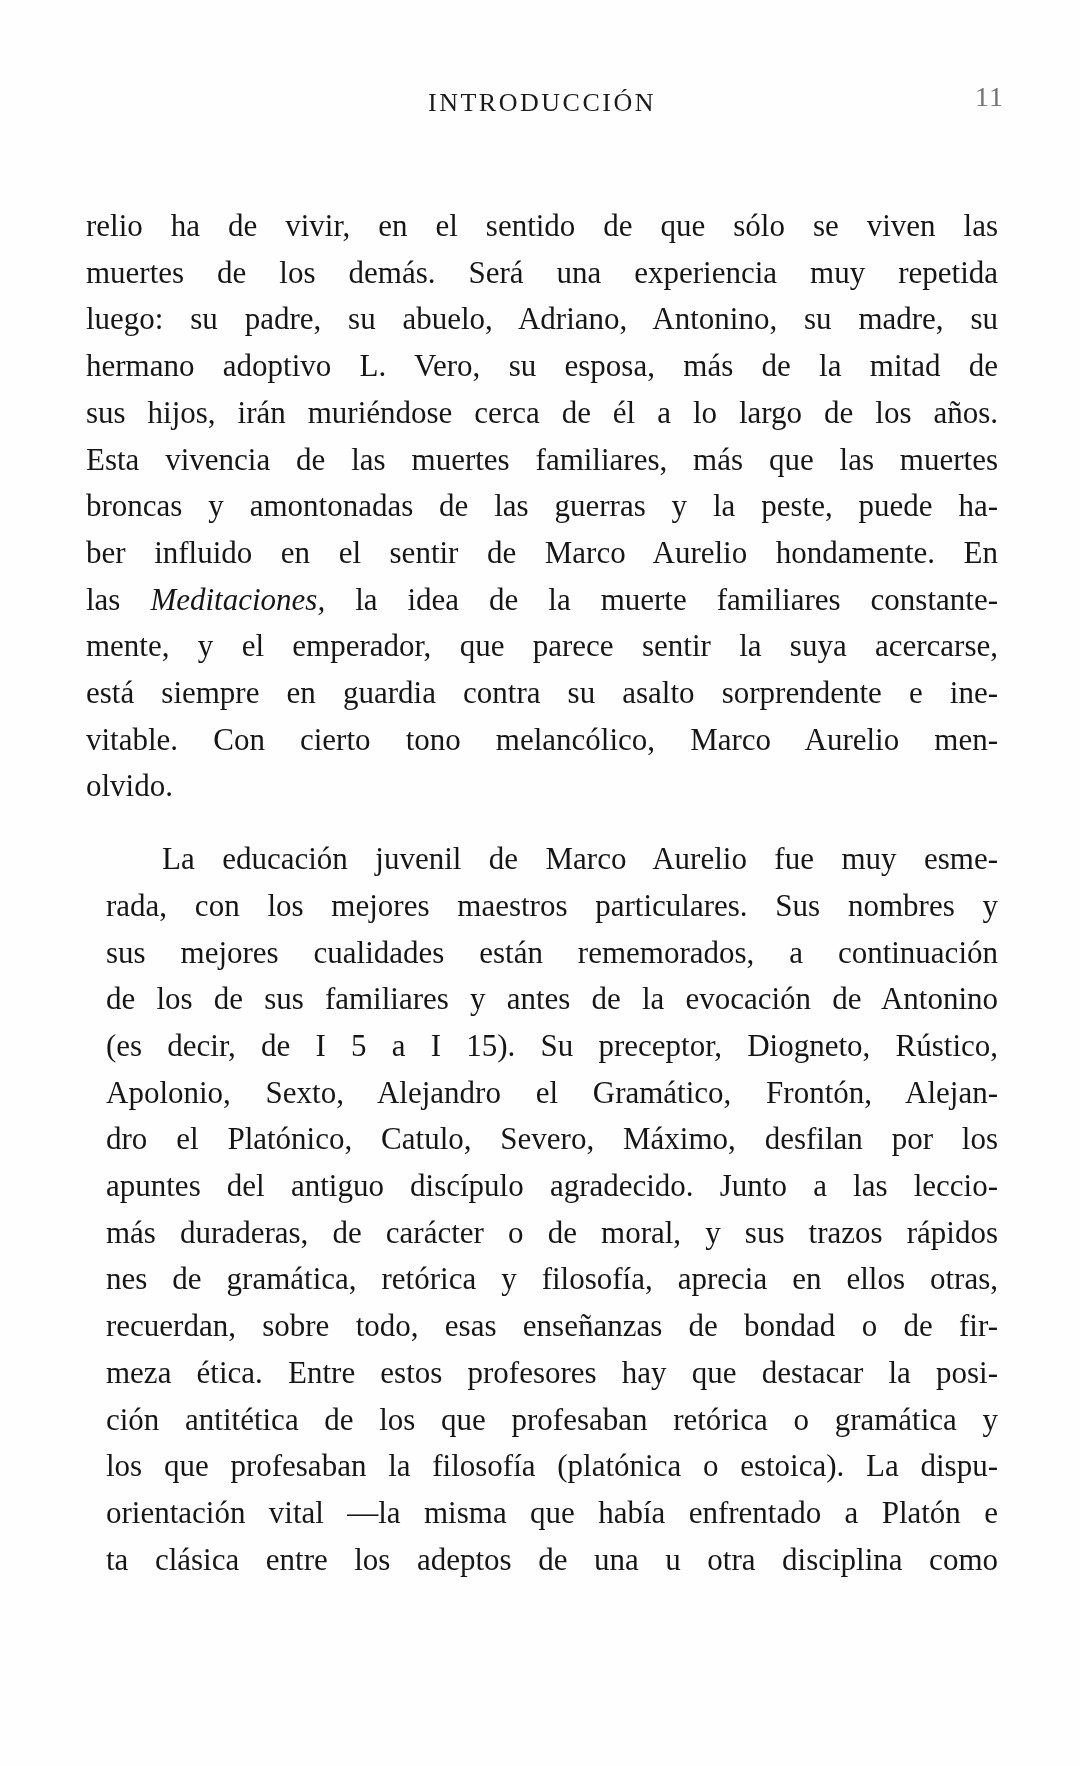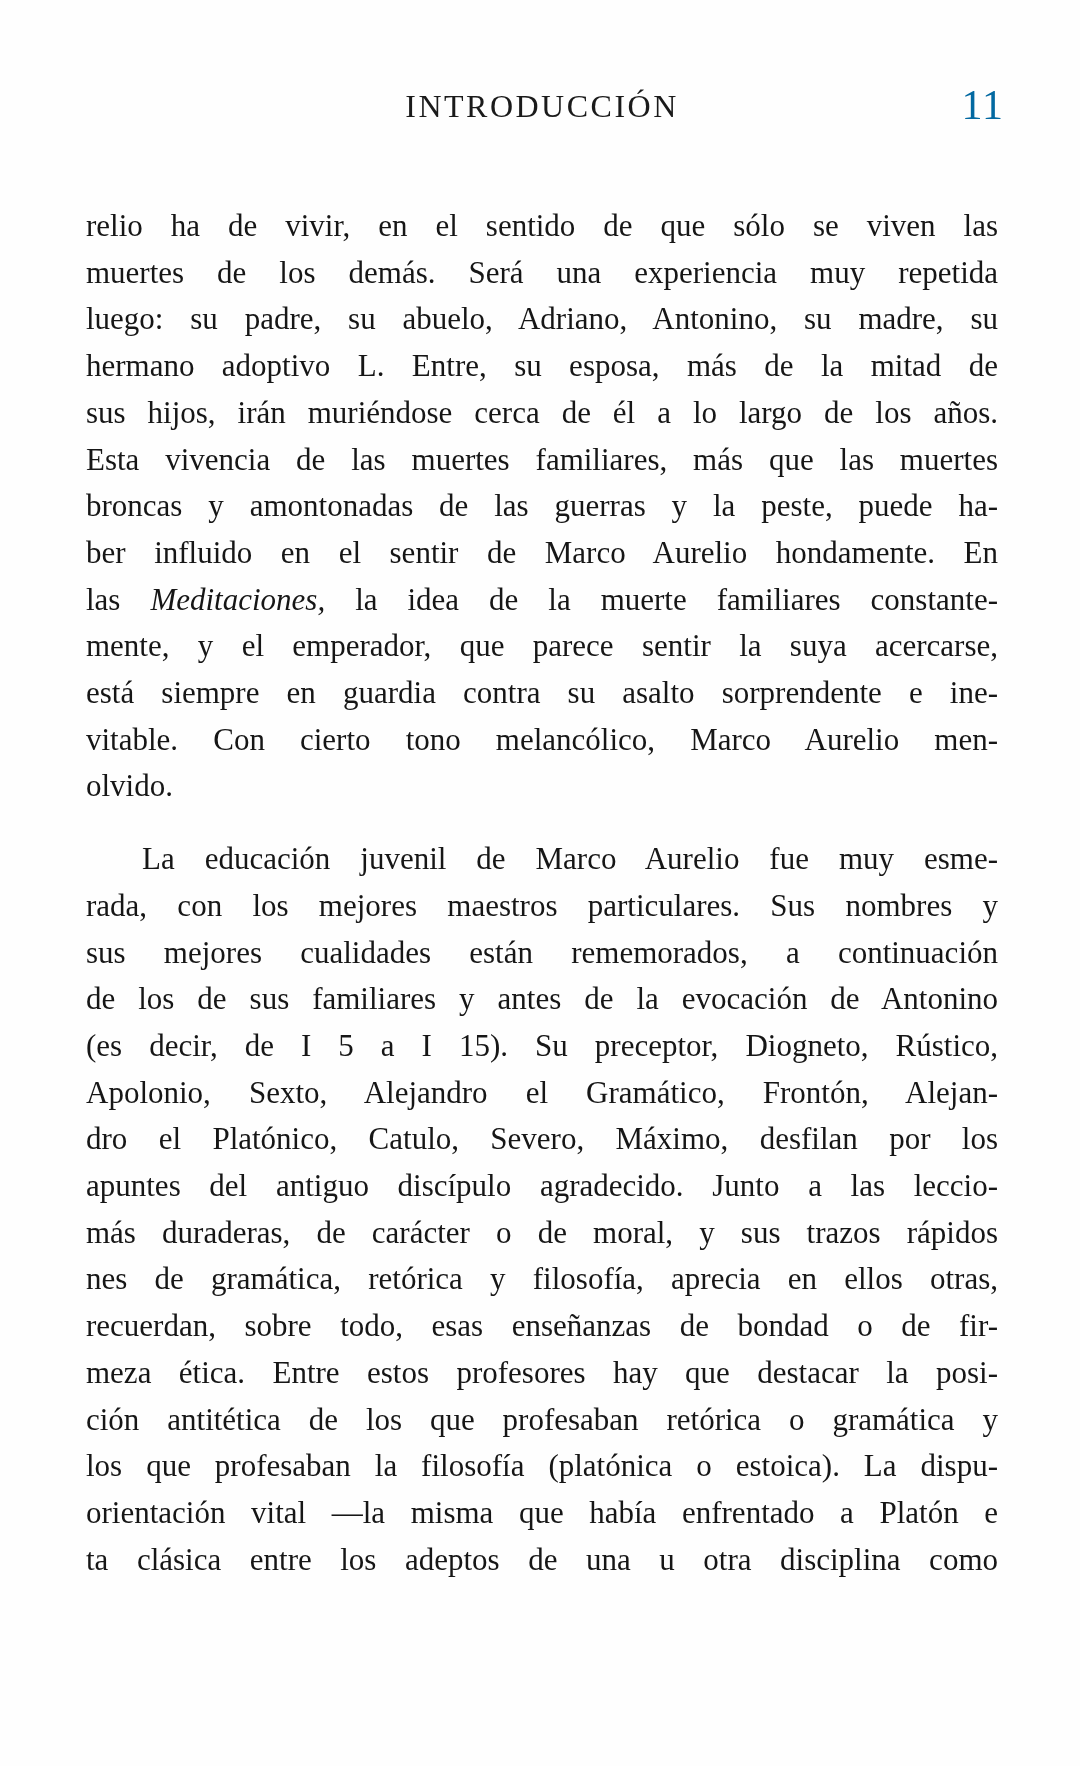--- a/index.html
+++ b/index.html
@@ -25,46 +25,47 @@
     left: 86px;
     top: 82px;
     width: 912px;
     height: 36px;
   }
   .running-title {
     position: absolute;
     left: 50%;
     top: 6px;
     transform: translateX(-50%);
-    font-size: 32px;
+    font-size: 26px;
     letter-spacing: 2.5px;
     white-space: nowrap;
     color: #1a1a1a;
   }
   .page-number {
     position: absolute;
     right: -6px;
     top: -1px;
-    font-size: 42px;
+    font-size: 28px;
     letter-spacing: 1px;
-    color: #0369a1;
+    color: #737373;
     text-align: right;
   }
   .text-block {
     position: absolute;
     left: 86px;
     top: 203px;
     width: 912px;
   }
   .paragraph {
     margin: 0;
     padding: 0;
   }
   .paragraph + .paragraph {
     margin-top: 26px;
+    margin-left: 20px;
   }
   .line {
     font-size: 31px;
     line-height: 46.7px;
     text-align: justify;
     text-align-last: justify;
     white-space: normal;
     color: #161616;
   }
   .line.ragged {
@@ -86,21 +87,21 @@
   <div class="page-header">
     <span class="running-title">INTRODUCCIÓN</span>
     <span class="page-number">11</span>
   </div>
 
   <div class="text-block">
       <div class="paragraph">
         <div class="line"><span>relio ha de vivir, en el sentido de que sólo se viven las</span></div>
         <div class="line"><span>muertes de los demás. Será una experiencia muy repetida</span></div>
         <div class="line"><span>luego: su padre, su abuelo, Adriano, Antonino, su madre, su</span></div>
-        <div class="line"><span>hermano adoptivo L. Entre, su esposa, más de la mitad de</span></div>
+        <div class="line"><span>hermano adoptivo L. Vero, su esposa, más de la mitad de</span></div>
         <div class="line"><span>sus hijos, irán muriéndose cerca de él a lo largo de los años.</span></div>
         <div class="line"><span>Esta vivencia de las muertes familiares, más que las muertes</span></div>
         <div class="line"><span>broncas y amontonadas de las guerras y la peste, puede ha-</span></div>
         <div class="line"><span>ber influido en el sentir de Marco Aurelio hondamente. En</span></div>
         <div class="line"><span>las </span><span class="italic">Meditaciones,</span><span> la idea de la muerte familiares constante-</span></div>
         <div class="line"><span>mente, y el emperador, que parece sentir la suya acercarse,</span></div>
         <div class="line"><span>está siempre en guardia contra su asalto sorprendente e ine-</span></div>
         <div class="line"><span>vitable. Con cierto tono melancólico, Marco Aurelio men-</span></div>
         <div class="line ragged"><span>olvido.</span></div>
       </div>

